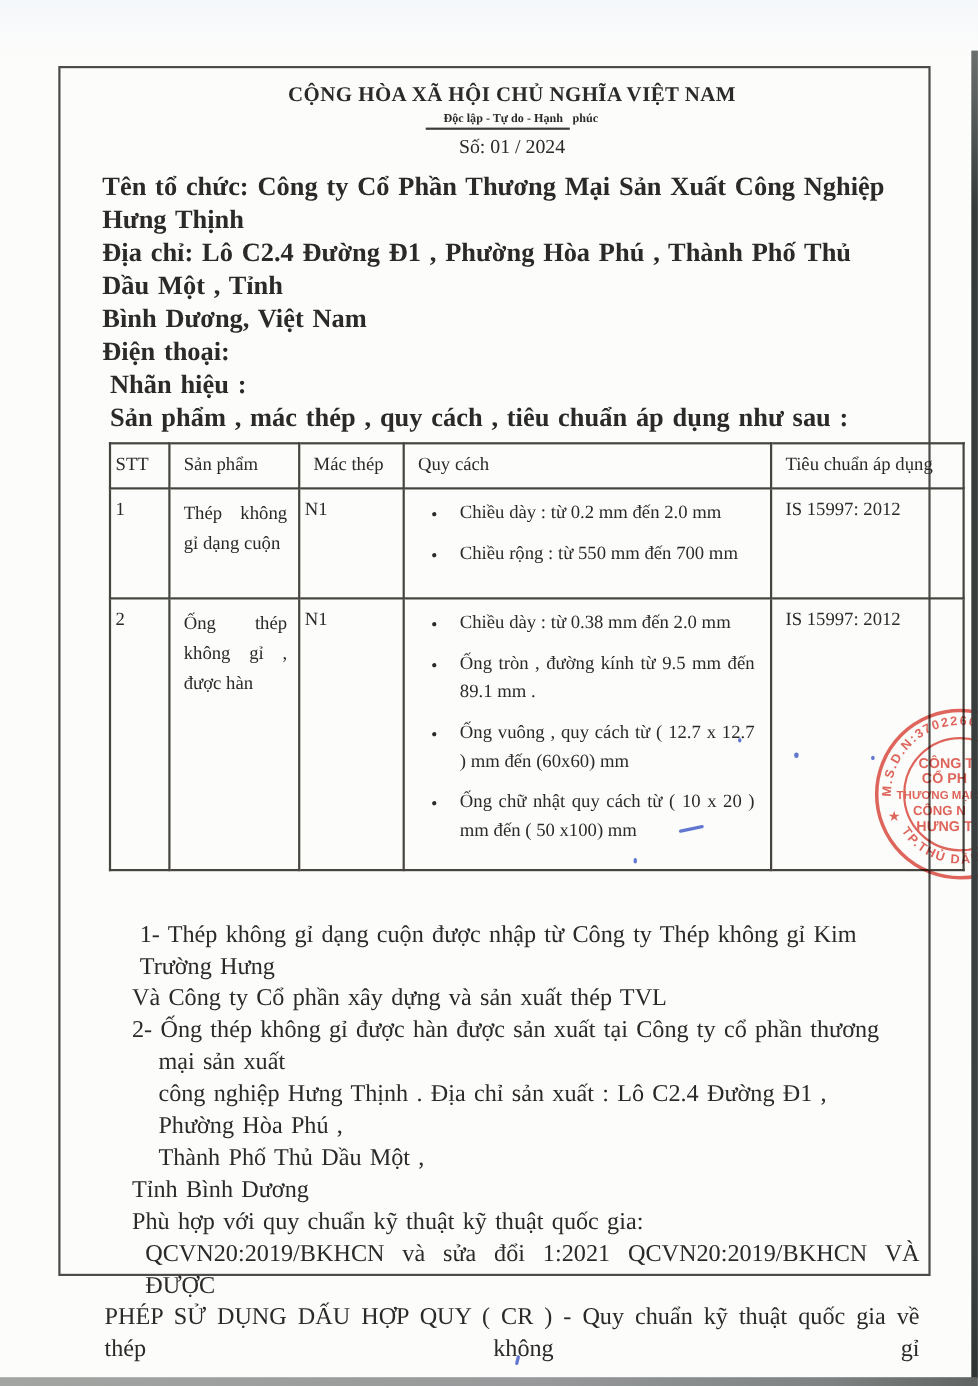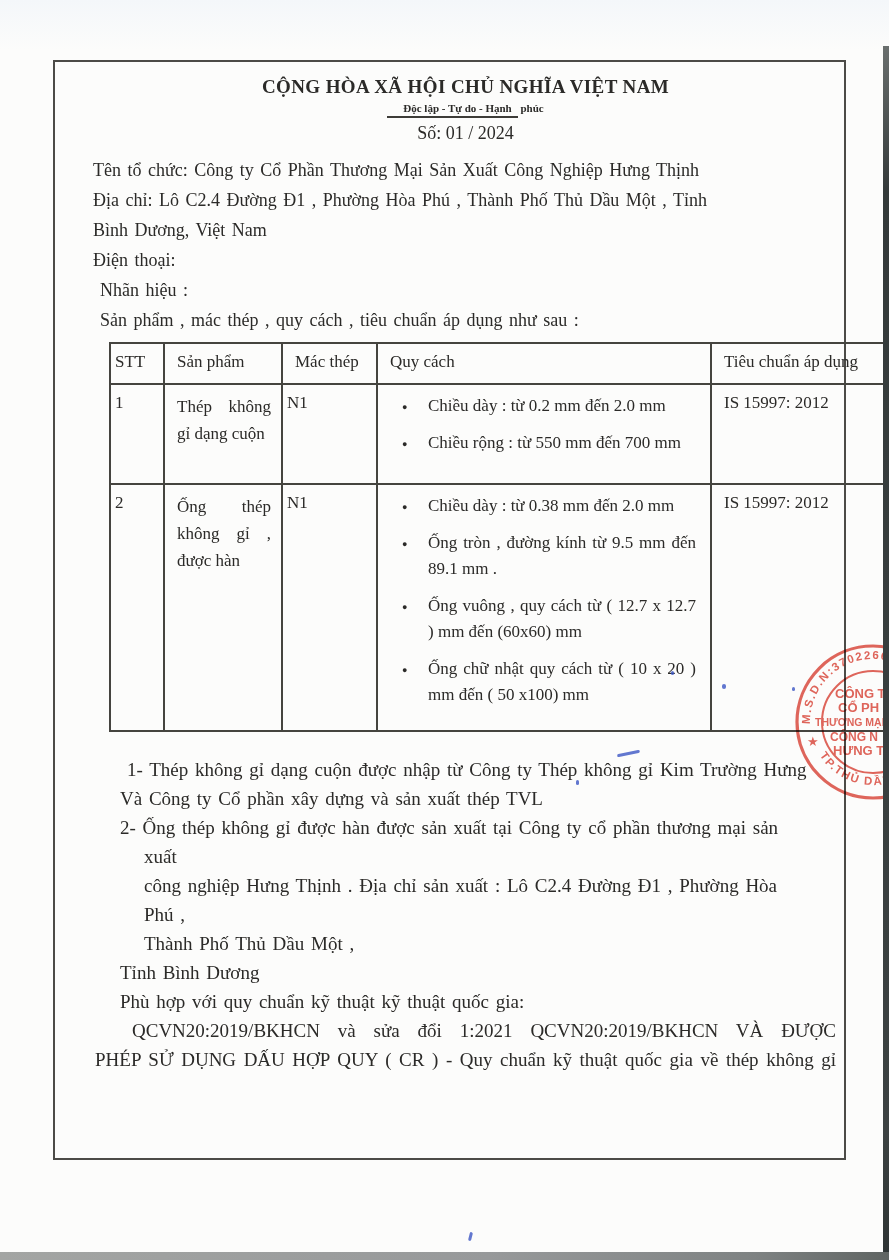--- a/index.html
+++ b/index.html
@@ -19,44 +19,44 @@
     position:absolute;left:53px;top:60px;width:793px;height:1100px;
     border:2px solid #4c4b47;background:transparent;
   }
   .doc-body{padding:12px 6px 0 38px;}
   .center{text-align:center;}
   .nat-h1{font-size:19px;font-weight:bold;letter-spacing:.4px;margin-top:2px;}
   .motto{font-size:11px;font-weight:bold;margin-top:4px;}
   .motto .ul{border-bottom:2px solid #3d3c38;padding:0 6px 2px 16px;}
   .doc-title{font-size:25px;font-weight:bold;letter-spacing:1px;margin-top:27px;}
   .doc-number{font-size:18px;margin-top:9px;}
-  .para{font-size:18px;line-height:30px;word-spacing:2px;margin-right:26px;}
+  .para{font-size:24px;line-height:30px;word-spacing:2px;margin-right:26px;font-weight:bold;}
   .p-first{margin-top:11px;}
   .indent7{margin-left:7px;}
   .gap-top{margin-top:5px;}
   
-  table.spec{border-collapse:collapse;margin:7px 0 0 16px;width:776px;
+  table.spec{border-collapse:collapse;margin:7px 0 0 6px;width:776px;
     font-size:17px;table-layout:fixed;}
   table.spec td,table.spec th{border:2px solid var(--border-dark);
     vertical-align:top;font-weight:normal;text-align:left;}
   col.c1{width:54px;}col.c2{width:118px;}col.c3{width:95px;}col.c4{width:334px;}col.c5{width:175px;}
   th{height:41px;padding:8px 6px 6px 12px;}
   th.cen,td.cen{text-align:center;padding-left:4px;padding-right:4px;}
   td{padding:8px 10px 6px 12px;}
   tr.r1 td{height:100px;}
   tr.r2 td{height:247px;}
   td.qc{padding:4px 14px 6px 14px;}
   ul.bullets{list-style:none;margin-top:4px;}
   ul.bullets li{position:relative;padding-left:36px;text-align:justify;
     line-height:26px;margin-bottom:11px;}
   ul.bullets li::before{content:"●";position:absolute;left:10px;top:1px;
     font-size:9px;}
   td.sp div{text-align:justify;line-height:27px;font-family:Liberation Serif, serif;}
   
-  .notes{margin-top:23px;font-size:19px;line-height:29px;word-spacing:2px;font-family:Liberation Serif, serif;}
+  .notes{margin-top:42px;font-size:22px;line-height:29px;word-spacing:2px;font-family:Liberation Serif, serif;}
   .n-ml40{margin-left:34px;margin-right:26px;}
   .n-ml33{margin-left:27px;margin-right:26px;}
   .n-hang{margin-left:27px;margin-right:26px;padding-left:24px;text-indent:-24px;}
   .n-qcvn1{margin-left:39px;margin-right:2px;text-align:justify;text-align-last:justify;}
   .n-qcvn2{margin-left:2px;margin-right:2px;text-align:justify;text-align-last:justify;}
   
   .stamp{position:absolute;left:793px;top:642px;width:170px;height:170px;
     opacity:.88;mix-blend-mode:multiply;}
   .stamp text{fill:var(--stamp-red);font-family:"Liberation Sans","DejaVu Sans",sans-serif;font-weight:bold;}
   

